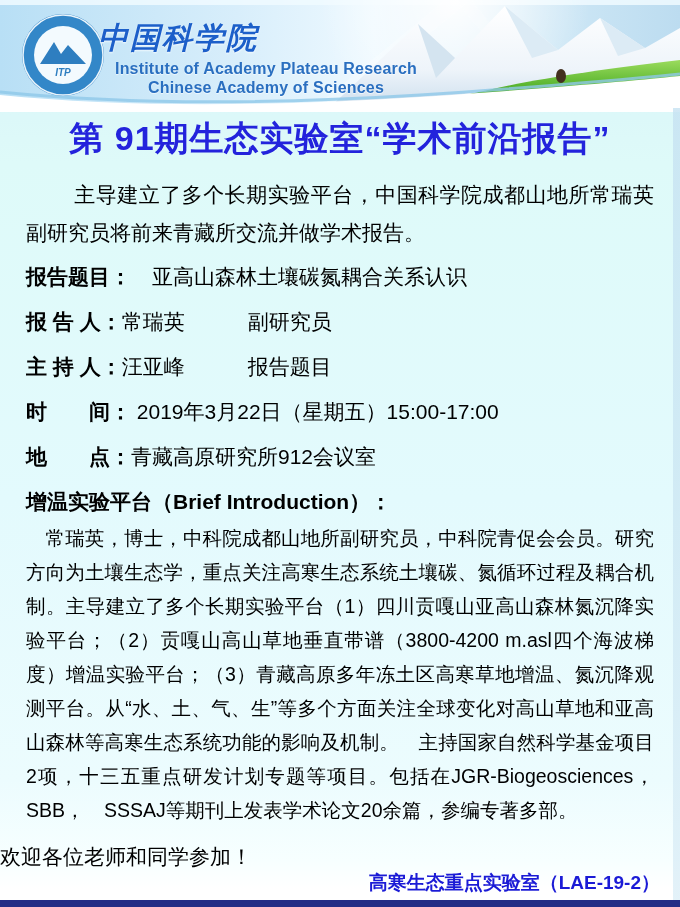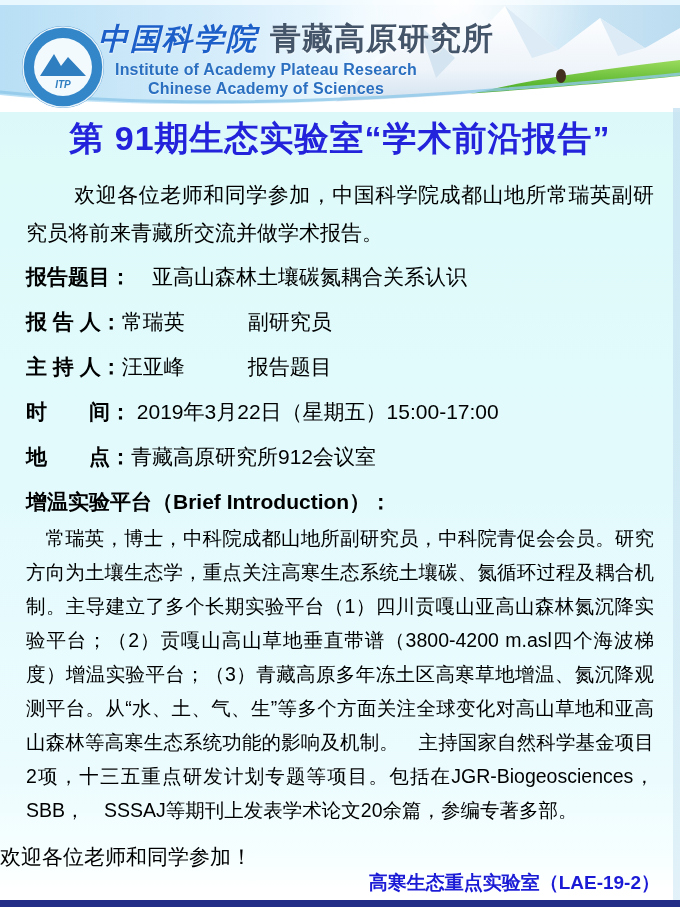--- a/index.html
+++ b/index.html
@@ -26,21 +26,21 @@
   }
 
   
   .banner{
     position:relative;
     width:680px;height:112px;
     overflow:hidden;
   }
   .banner svg.scenery{position:absolute;left:0;top:0;width:680px;height:112px;display:block;}
   .logo{
-    position:absolute;left:20px;top:24px;width:86px;height:86px;z-index:3;
+    position:absolute;left:20px;top:12px;width:86px;height:86px;z-index:3;
   }
   .org{
     position:absolute;left:98px;top:18px;width:390px;z-index:3;
   }
   .org-cn{display:flex;align-items:baseline;gap:12px;white-space:nowrap;}
   .org-cal{
     font-size:30px;font-weight:bold;font-style:italic;
     color:#1c5fc9;letter-spacing:2px;
     text-shadow:0 1px 2px rgba(255,255,255,.8);
   }
@@ -163,31 +163,30 @@
         <circle cx="43" cy="43" r="29" fill="#f3fafe"></circle>
         <path d="M20,52 L34,30 L41,42 L48,33 L66,52 Z" fill="#2e7ec0"></path>
         <path d="M34,30 L38,37 L41,42 Z" fill="#ffffff" opacity="0.85"></path>
         <text x="43" y="64" text-anchor="middle" font-size="10" font-style="italic" font-weight="bold" fill="#2e7ec0">ITP</text>
       </svg>
     </div>
 
     <div class="org">
       <div class="org-cn">
         <span class="org-cal">中国科学院</span>
-        <span class="org-name">青藏高原研究所</span>
       </div>
       <div class="org-en">Institute of Academy Plateau Research</div>
       <div class="org-en">Chinese Academy of Sciences</div>
     </div>
   </header>
 
   <main class="content">
     <h1 class="title" id="title" style="color: rgb(35, 35, 220);">第 91期生态实验室“学术前沿报告”</h1>
 
-    <p class="intro">欢迎各位老师和同学参加，中国科学院成都山地所常瑞英副研究员将前来青藏所交流并做学术报告。</p>
+    <p class="intro">主导建立了多个长期实验平台，中国科学院成都山地所常瑞英副研究员将前来青藏所交流并做学术报告。</p>
 
     <div class="rows">
       <div class="row">
         <span class="lbl">报告题目：</span><span class="val">　亚高山森林土壤碳氮耦合关系认识</span>
       </div>
       <div class="row">
         <span class="lbl">报 告 人：</span><span class="val">常瑞英　　　副研究员</span>
       </div>
       <div class="row">
         <span class="lbl">主 持 人：</span><span class="val">汪亚峰　　　报告题目</span>

